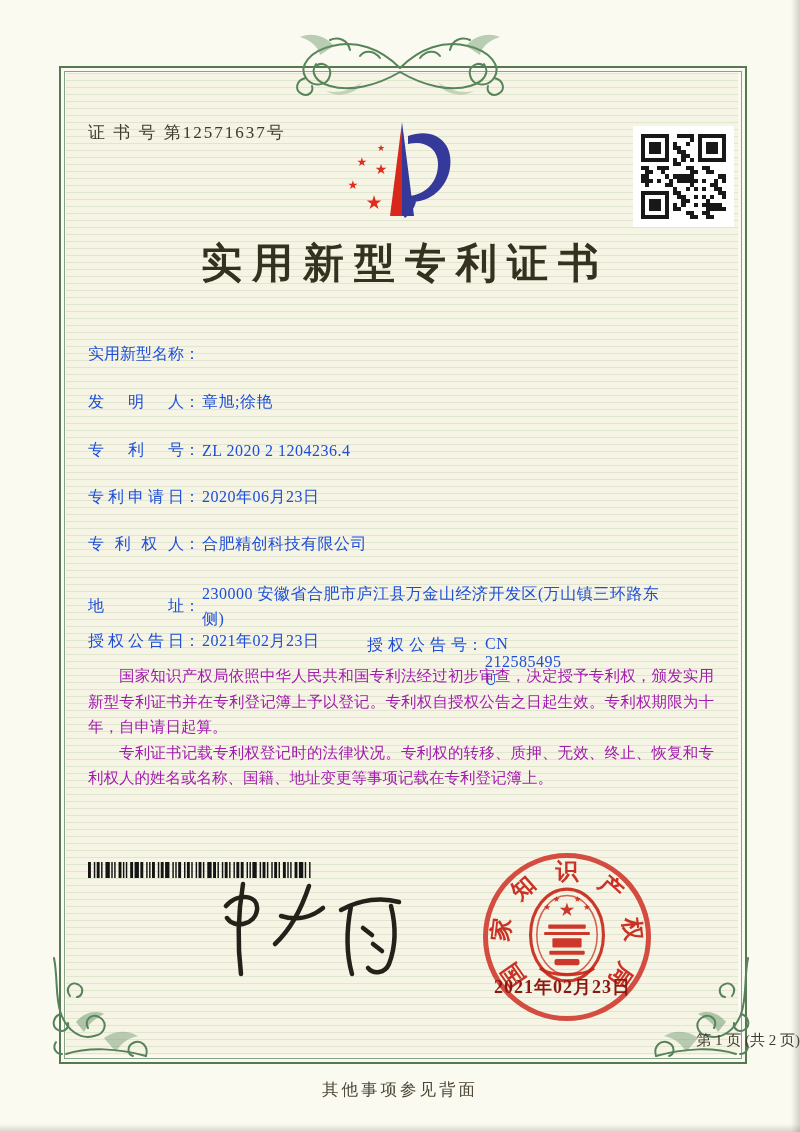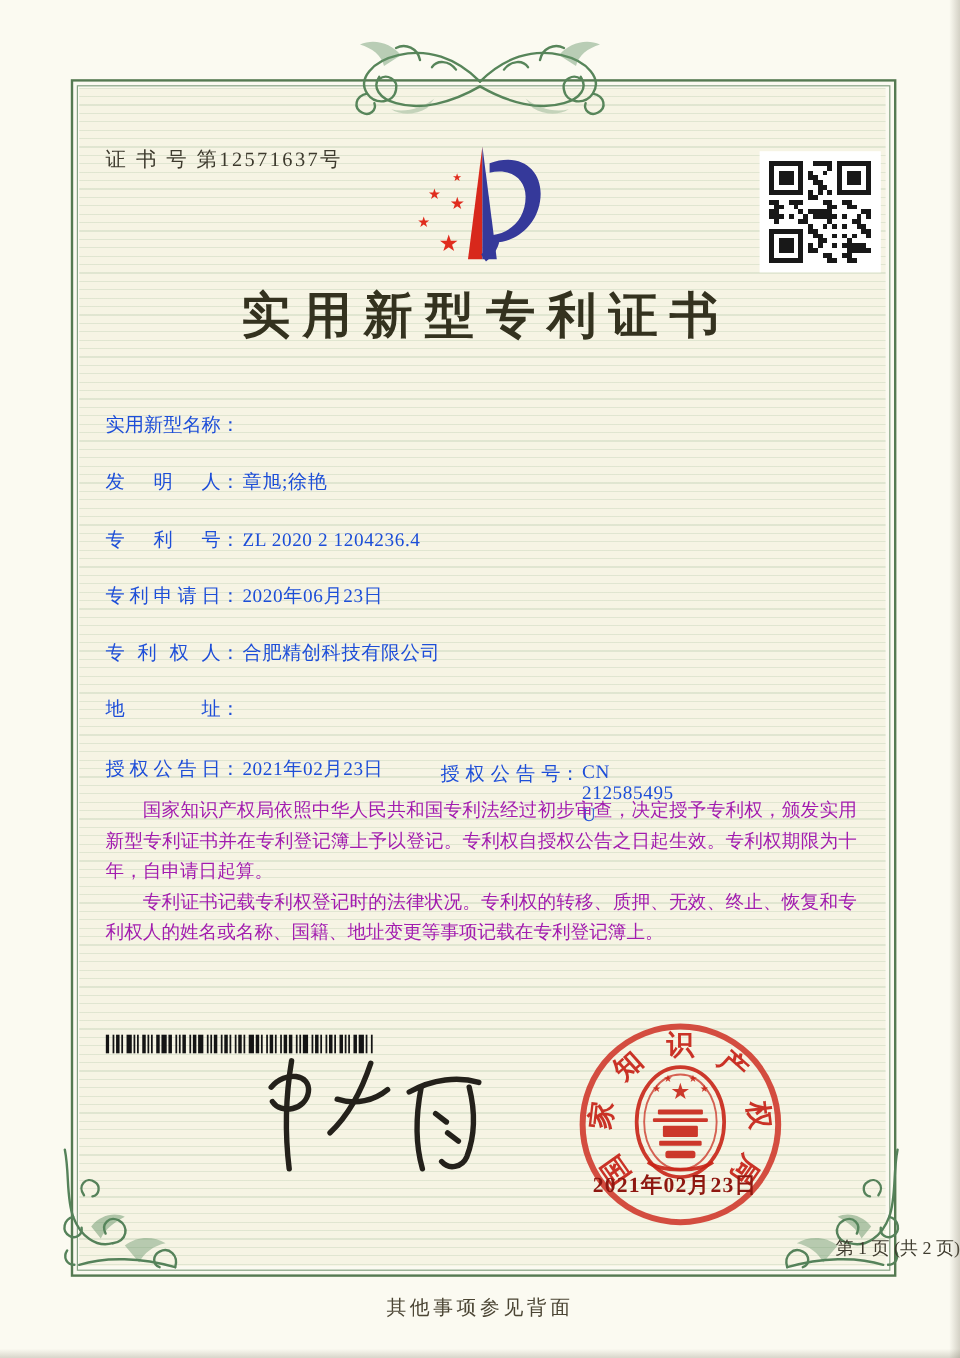--- a/index.html
+++ b/index.html
@@ -258,20 +258,21 @@
     <span class="fvalue">2020年06月23日</span>
   </div>
   <div class="row" style="top:534px">
     <span class="flabel">专利权人</span>
       <span class="fcolon">：</span>
     <span class="fvalue">合肥精创科技有限公司</span>
   </div>
   <div class="row" style="top:581px">
     <span class="flabel">地址</span>
       <span class="fcolon">：</span>
+    <span class="fvalue wrap">230000 安徽省合肥市庐江县万金山经济开发区(万山镇三环路东侧)</span>
   </div>
   <div class="row" style="top:631px">
     <span class="flabel">授权公告日</span>
       <span class="fcolon">：</span>
     <span class="fvalue">2021年02月23日</span>
     <span class="pair2">
       <span class="flabel">授权公告号</span>
         <span class="fcolon">：</span>
       <span class="fvalue">CN 212585495 U</span>
     </span>

